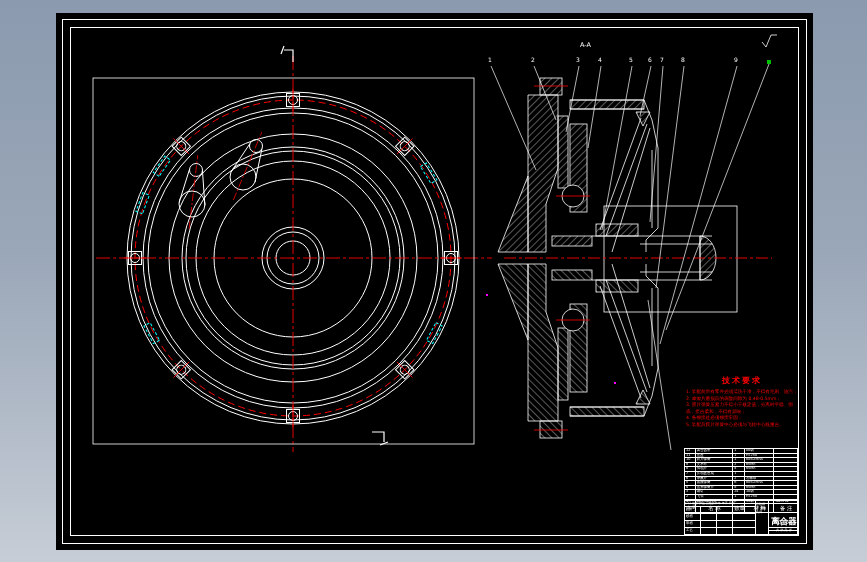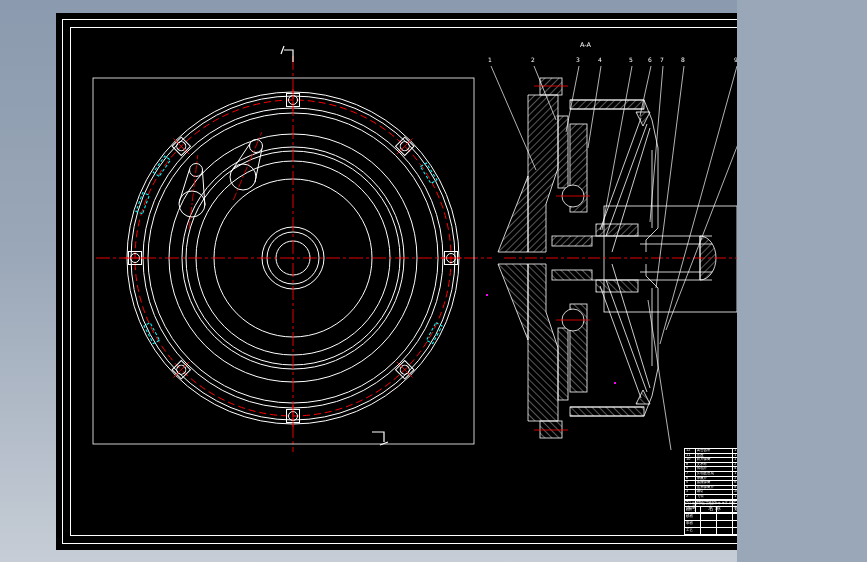--- a/index.html
+++ b/index.html
@@ -1,16 +1,16 @@
 <!DOCTYPE html>
 <html><head>
 <meta charset="utf-8">
 <style>
   html,body{margin:0;padding:0;background:#9aa7b8;}
-  .page{position:relative;width:737px;height:562px;overflow:hidden;
+  .page{position:relative;width:867px;height:562px;overflow:hidden;
         background:linear-gradient(180deg,#8b9aae 0%,#9aa7b8 45%,#c6cdd6 100%);
         font-family:"DejaVu Sans",sans-serif;}
   .sheet{position:absolute;left:56px;top:13px;width:757px;height:537px;background:#000;}
   .border-outer{position:absolute;left:6px;top:6px;width:743px;height:523px;border:1px solid #fff;}
   .border-inner{position:absolute;left:14px;top:14px;width:727px;height:507px;border:1px solid #fff;}
   svg.cad{position:absolute;left:0;top:0;}
   
   .tech{position:absolute;left:686px;top:375px;width:112px;color:#f00;}
   .tech .tt{font-size:8px;font-weight:bold;text-align:center;letter-spacing:2px;margin-bottom:3px;}
   .tech .ti{font-size:4.6px;line-height:6.6px;}
@@ -176,20 +176,28 @@
         <text x="578" y="62" fill="#fff" font-size="6" text-anchor="middle">3</text>
         <text x="600" y="62" fill="#fff" font-size="6" text-anchor="middle">4</text>
         <text x="631" y="62" fill="#fff" font-size="6" text-anchor="middle">5</text>
         <text x="650" y="62" fill="#fff" font-size="6" text-anchor="middle">6</text>
         <text x="662" y="62" fill="#fff" font-size="6" text-anchor="middle">7</text>
         <text x="683" y="62" fill="#fff" font-size="6" text-anchor="middle">8</text>
         <text x="736" y="62" fill="#fff" font-size="6" text-anchor="middle">9</text>
       </g>
   </svg>
 
+  <div class="tech">
+    <div class="tt">技术要求</div>
+    <div class="ti">1. 装配前所有零件必须清洗干净，不得有毛刺、油污；</div>
+    <div class="ti">2. 摩擦片磨损后的调整间隙为 0.48-0.5mm；</div>
+    <div class="ti">3. 膜片弹簧压紧力不得小于规定值，分离时平稳、彻底，接合柔和，不得有异响；</div>
+    <div class="ti">4. 各铆接处必须铆接牢固；</div>
+    <div class="ti">5. 装配后膜片弹簧中心必须与飞轮中心线重合。</div>
+  </div>
 
   <div class="bom" id="bom">
       <div class="r">
         <div class="c w0">12</div>
         <div class="c w1">离合器盖</div>
         <div class="c w2">1</div>
         <div class="c w3">08钢</div>
         <div class="c w4"></div>
       </div>
       <div class="r">

